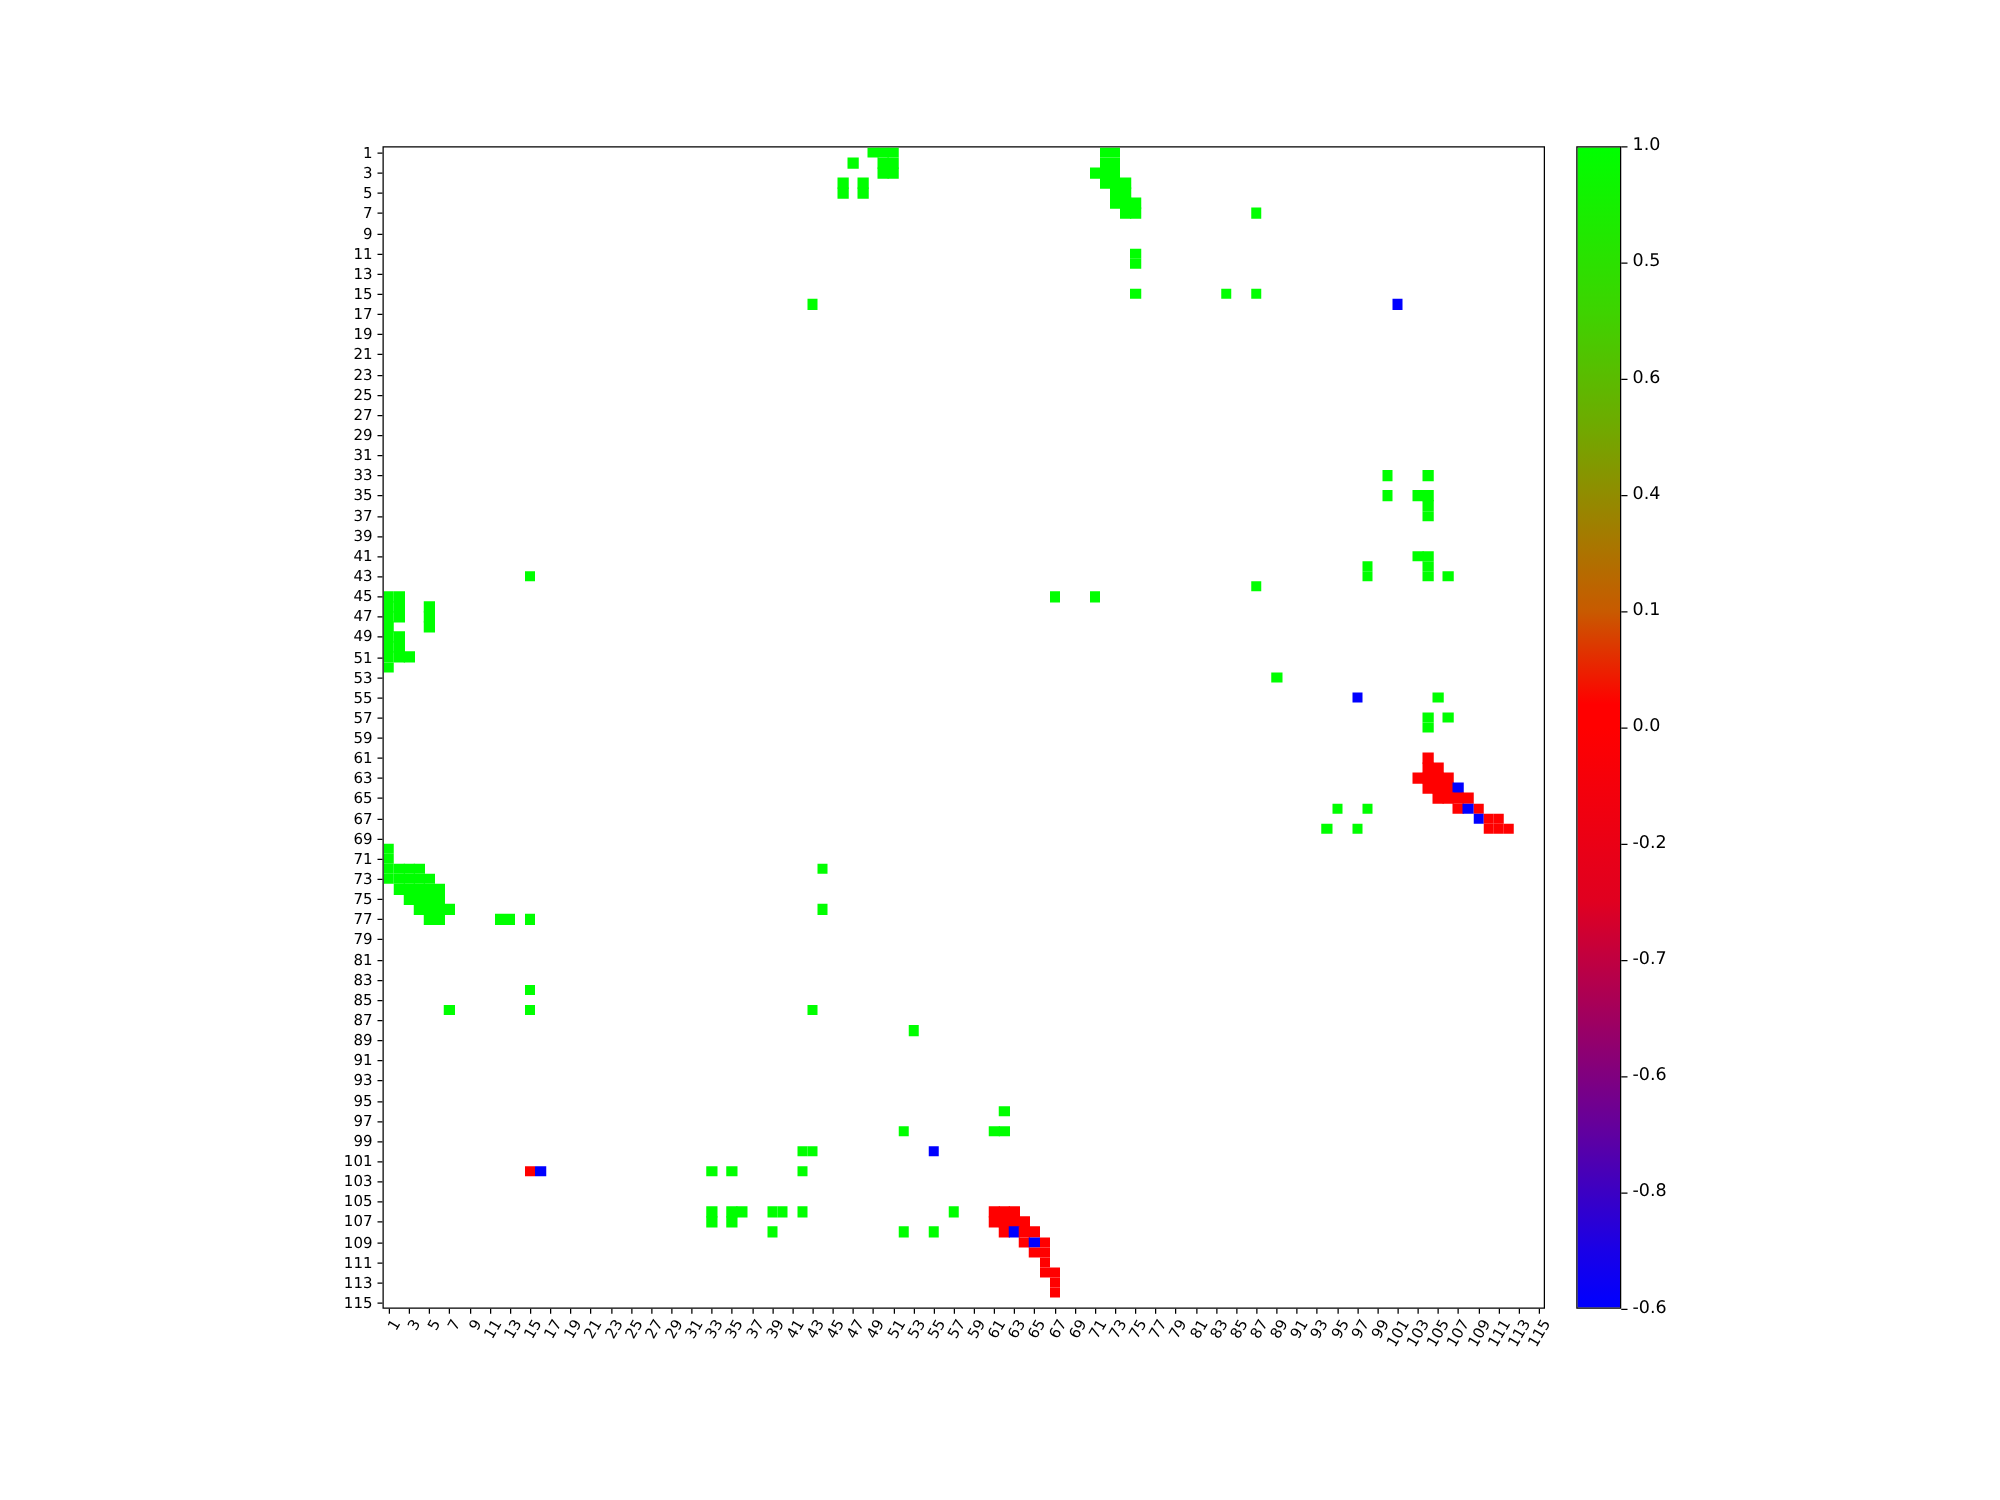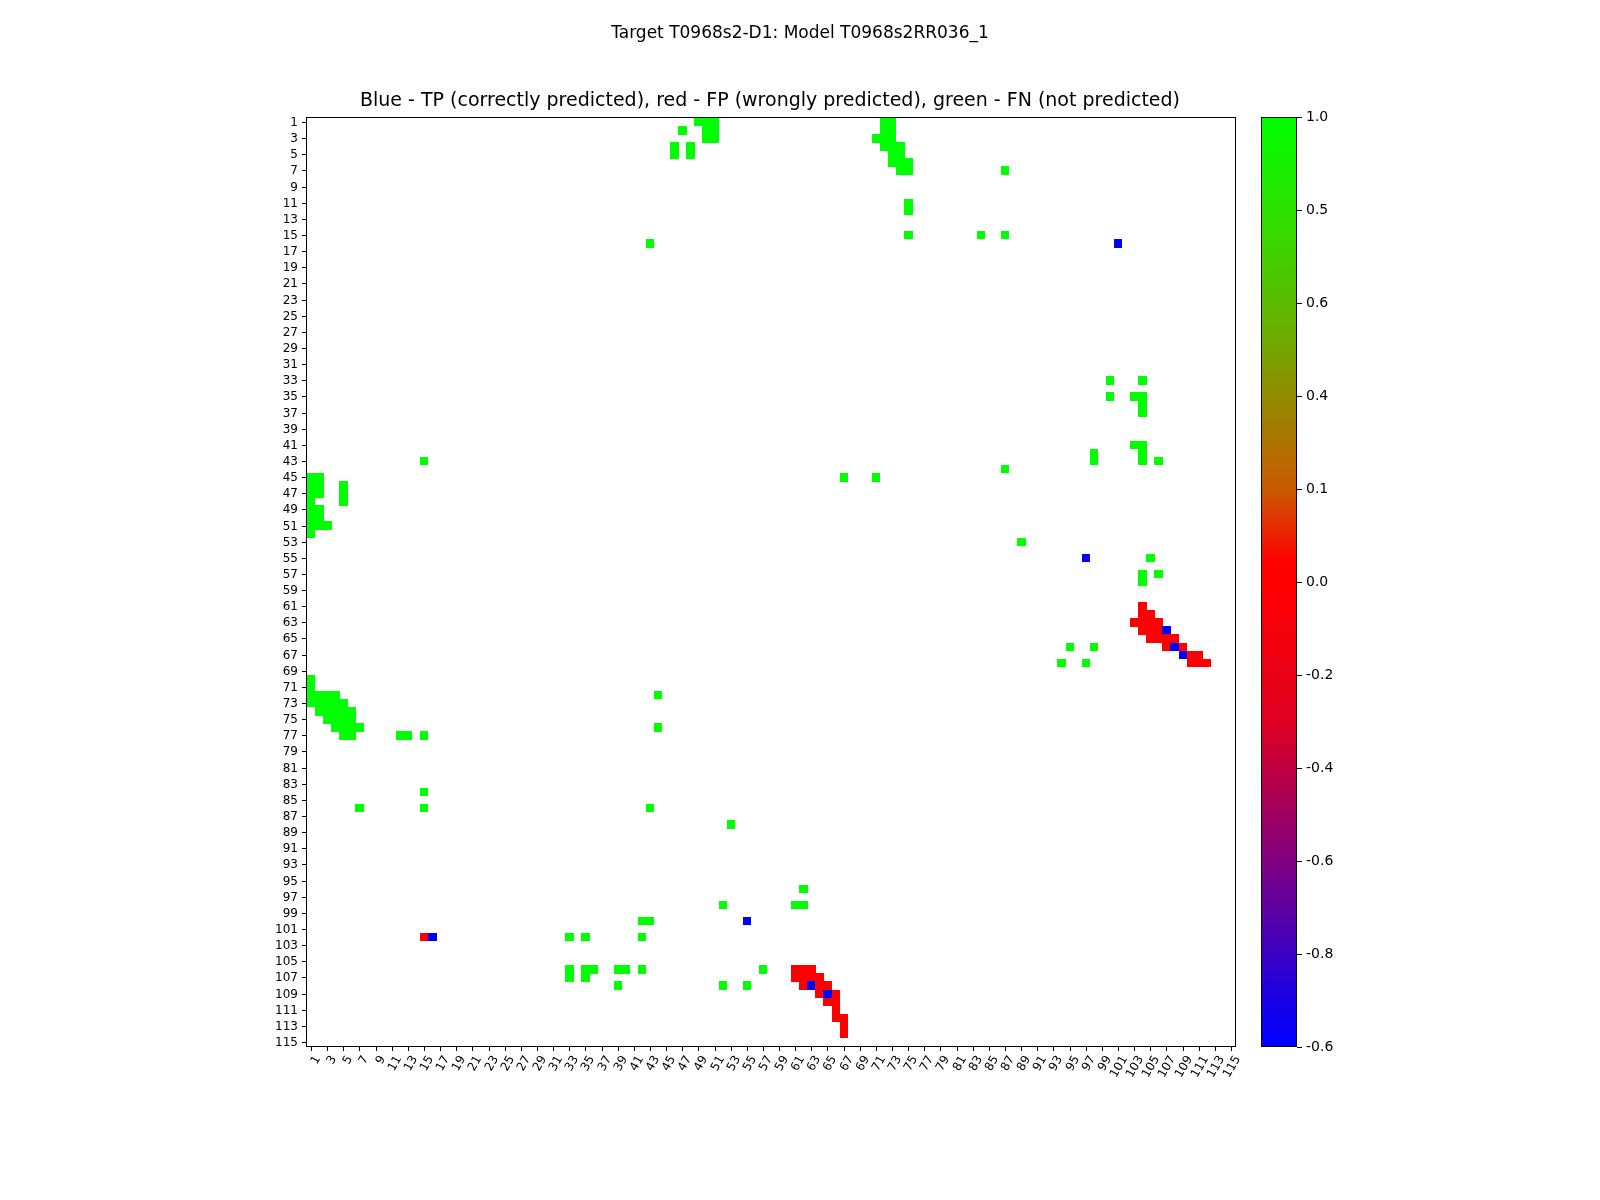--- a/index.html
+++ b/index.html
@@ -128,24 +128,22 @@
     line-height: 14px;
     white-space: nowrap;
   }
 </style>
 </head>
 <body>
 
 <div id="page">
 
   <div class="suptitle">
-    <div>Target T0968s2-D1: Model T0968s2RR036_1</div>
   </div>
 
-  <div class="axtitle">Blue - TP (correctly predicted), red - FP (wrongly predicted), green - FN (not predicted)</div>
 
   <div id="plot">
       <div class="cell" style="left: 387.339px; top: 0px; width: 8.46957px; height: 8.46957px; background: rgb(0, 255, 0);"></div>
       <div class="cell" style="left: 395.409px; top: 0px; width: 8.46957px; height: 8.46957px; background: rgb(0, 255, 0);"></div>
       <div class="cell" style="left: 403.478px; top: 0px; width: 8.46957px; height: 8.46957px; background: rgb(0, 255, 0);"></div>
       <div class="cell" style="left: 572.939px; top: 0px; width: 8.46957px; height: 8.46957px; background: rgb(0, 255, 0);"></div>
       <div class="cell" style="left: 581.009px; top: 0px; width: 8.46957px; height: 8.46957px; background: rgb(0, 255, 0);"></div>
       <div class="cell" style="left: 371.2px; top: 8.06957px; width: 8.46957px; height: 8.46957px; background: rgb(0, 255, 0);"></div>
       <div class="cell" style="left: 395.409px; top: 8.06957px; width: 8.46957px; height: 8.46957px; background: rgb(0, 255, 0);"></div>
       <div class="cell" style="left: 403.478px; top: 8.06957px; width: 8.46957px; height: 8.46957px; background: rgb(0, 255, 0);"></div>
@@ -578,21 +576,21 @@
       <div class="cblabel" style="top: 295px;">0.6</div>
       <div class="cbtick" style="top: 396px;"></div>
       <div class="cblabel" style="top: 388px;">0.4</div>
       <div class="cbtick" style="top: 489px;"></div>
       <div class="cblabel" style="top: 481px;">0.1</div>
       <div class="cbtick" style="top: 582px;"></div>
       <div class="cblabel" style="top: 574px;">0.0</div>
       <div class="cbtick" style="top: 675px;"></div>
       <div class="cblabel" style="top: 667px;">-0.2</div>
       <div class="cbtick" style="top: 768px;"></div>
-      <div class="cblabel" style="top: 760px;">-0.4</div>
+      <div class="cblabel" style="top: 760px;">-0.7</div>
       <div class="cbtick" style="top: 861px;"></div>
       <div class="cblabel" style="top: 853px;">-0.6</div>
       <div class="cbtick" style="top: 954px;"></div>
       <div class="cblabel" style="top: 946px;">-0.8</div>
       <div class="cbtick" style="top: 1047px;"></div>
       <div class="cblabel" style="top: 1039px;">-0.6</div>
     </div>
 
 </div>
 

